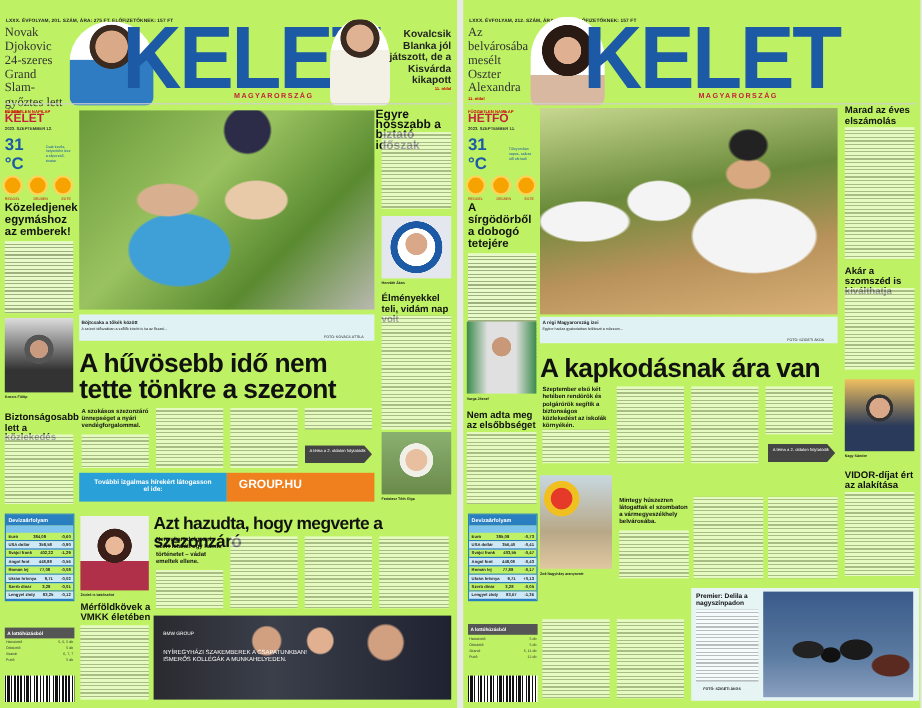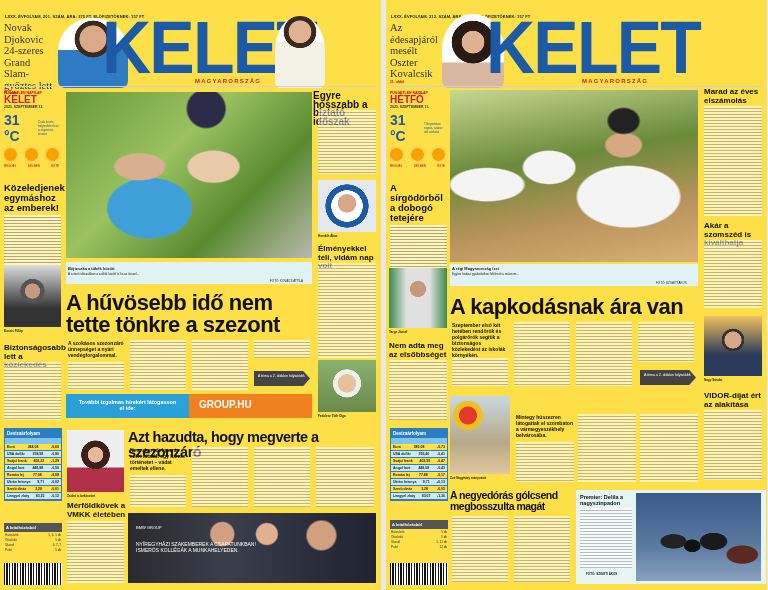--- a/index.html
+++ b/index.html
@@ -1,17 +1,17 @@
 <!DOCTYPE html>
 <html><head>
 <meta charset="utf-8">
 <style>
 *{box-sizing:border-box;margin:0;padding:0}
 html,body{width:768px;height:590px;overflow:hidden;background:#e9e9e9;font-family:"Liberation Sans",sans-serif}
-.page{position:absolute;top:0;width:381px;height:590px;background:#fde047;overflow:hidden}
+.page{position:absolute;top:0;width:381px;height:590px;background:#bef264;overflow:hidden}
 .p1{left:0}.p2{left:386px}
 .issue{position:absolute;top:14px;left:5px;font-size:4px;font-weight:bold;color:#222;letter-spacing:.1px}
 .teaserL{position:absolute;top:22px;left:4px;width:52px;font-family:"Liberation Serif",serif;font-size:10.5px;line-height:11.5px;color:#333}
 .teaserL .ref{display:block;font-family:"Liberation Sans",sans-serif;font-size:3.5px;color:#c00;font-weight:bold;line-height:5px}
 .teaserR{position:absolute;top:24px;right:5px;width:52px;text-align:right;font-size:8.5px;line-height:9.5px;font-weight:bold;color:#222}
 .teaserR .ref{display:block;font-size:3.5px;color:#c00;line-height:5px}
 .logo{position:absolute;top:15px;font-family:"Liberation Sans",sans-serif;font-weight:bold;font-size:74px;line-height:66px;color:#1d5aa6;letter-spacing:-2px;transform:scaleX(.92);transform-origin:left top}
 .p1 .logo{left:102px}
 .p2 .logo{left:100px}
 .sub{position:absolute;top:78px;font-size:6px;font-weight:bold;color:#c4223a;letter-spacing:1.2px}
@@ -25,21 +25,21 @@
 .hr{position:absolute;left:4px;right:4px;top:86px;height:1px;background:#d0d0d0}
 .leftcol{position:absolute;top:91px;left:4px;width:57px}
 .kicker{font-size:3.5px;color:#c00;font-weight:bold}
 .day{font-size:10px;font-weight:bold;color:#c4223a;line-height:10px}
 .date{font-size:3.5px;font-weight:bold;color:#333}
 .temp{font-size:14px;font-weight:bold;color:#1d5aa6;margin-top:3px;display:flex;align-items:center;gap:3px}
 .temp small{font-size:3px;color:#1d5aa6;font-weight:normal;line-height:4px;width:26px}
 .suns{display:flex;justify-content:space-between;margin-top:4px;width:55px}
 .sun{width:13px;height:13px;border-radius:50%;background:#f6a300;box-shadow:0 0 0 2px #fdd35a}
 .sunlbl{display:flex;justify-content:space-between;width:55px;font-size:3px;color:#c00;margin-top:3px}
-.h3{font-size:9.5px;font-weight:bold;color:#111;line-height:10px;margin-top:15px}
+.h3{font-size:9.5px;font-weight:bold;color:#111;line-height:10px;margin-top:1px}
 .body{margin-top:2px;height:60px;background:repeating-linear-gradient(#fff 0 2px,#8c8c8c 2px 3px);opacity:.65}
 .photo{position:absolute;overflow:hidden}
 .cap{position:absolute;font-size:4px;color:#222;font-weight:bold}
 .headline{position:absolute;font-weight:bold;color:#111;letter-spacing:-.5px}
 .txtcol{position:absolute;background:repeating-linear-gradient(#fff 0 2px,#999 2px 3px);opacity:.6}
 .lead{position:absolute;font-size:5px;font-weight:bold;color:#111;line-height:6px}
 .arrow{position:absolute;height:15px;background:#444;color:#fff;font-size:3.5px;padding:3px 4px;clip-path:polygon(0 0,88% 0,100% 50%,88% 100%,0 100%)}
 .banner{position:absolute;display:flex}
 .rates{position:absolute;left:4px;width:58px;border:1px solid #2a7fc0}
 .rates .rh{background:#2a7fc0;color:#fff;font-size:4.5px;font-weight:bold;padding:2px}
@@ -55,20 +55,21 @@
 </head>
 <body>
 
 <div class="page p1">
   <div class="issue">LXXX. ÉVFOLYAM, 201. SZÁM, ÁRA: 275 FT, ELŐFIZETŐKNEK: 157 FT</div>
   <div class="teaserL"><span>Novak Djokovic 24-szeres Grand Slam-győztes lett</span><span class="ref">11. oldal</span></div>
   <div class="face" style="left:58px;top:18px;width:70px;height:70px;background:radial-gradient(circle at 50% 30%,#d9a988 0 22%,#3a2a20 23% 30%,transparent 31%),linear-gradient(#fff 0 45%,#2f7cc3 46%)"></div>
   <div class="logo">KELET</div>
   <div class="sub">MAGYARORSZÁG</div>
   <div class="face" style="left:275px;top:16px;width:50px;height:72px;background:radial-gradient(circle at 50% 22%,#e0b294 0 18%,#3a2a20 19% 26%,transparent 27%),linear-gradient(#fff 0 35%,#f3f0e6 36%)"></div>
+  <div class="teaserR"><span>Kovalcsik Blanka jól játszott, de a Kisvárda kikapott</span><span class="ref">11. oldal</span></div>
   <div class="hr"></div>
 
   <div class="leftcol">
     <div class="kicker">FÜGGETLEN NAPILAP</div>
     <div class="day">KELET</div>
     <div class="date">2023. SZEPTEMBER 12.</div>
     <div class="temp">
         <span>31 °C</span>
         <small>Csak kevés, helyenként lesz a záporeső, zivatar</small>
       </div>
@@ -197,21 +198,21 @@
   <div class="txtcol" style="left:316px;top:447px;width:58px;height:60px"></div>
 
   <div class="photo" style="left:128px;top:513px;width:248px;height:70px;background:radial-gradient(circle at 38% 30%,#d0a080 0 7%,transparent 8%),radial-gradient(circle at 56% 30%,#e0b090 0 7%,transparent 8%),radial-gradient(circle at 78% 32%,#d0a080 0 7%,transparent 8%),linear-gradient(90deg,#2a2a30,#3a3f4a 40%,#1f2230)">
     <div style="position:absolute;left:8px;top:12px;color:#fff;font-size:4px">BMW GROUP</div>
     <div style="position:absolute;left:8px;top:28px;width:130px;color:#fff;font-size:5px;line-height:6px">NYÍREGYHÁZI SZAKEMBEREK A CSAPATUNKBAN! ISMERŐS KOLLÉGÁK A MUNKAHELYEDEN.</div>
   </div>
 </div>
 
 <div class="page p2">
   <div class="issue">LXXX. ÉVFOLYAM, 212. SZÁM, ÁRA: 275 FT, ELŐFIZETŐKNEK: 157 FT</div>
-  <div class="teaserL"><span>Az édesapjáról mesélt Oszter Kovalcsik</span><span class="ref">11. oldal</span></div>
+  <div class="teaserL"><span>Az belvárosába mesélt Oszter Alexandra</span><span class="ref">11. oldal</span></div>
   <div class="face" style="left:56px;top:14px;width:62px;height:74px;background:radial-gradient(circle at 50% 38%,#e0b092 0 20%,#2a1a14 21% 38%,transparent 39%),linear-gradient(#fff 0 65%,#d8b8a0 66%)"></div>
   <div class="logo">KELET</div>
   <div class="sub">MAGYARORSZÁG</div>
   <div class="hr"></div>
 
   <div class="leftcol">
     <div class="kicker">FÜGGETLEN NAPILAP</div>
     <div class="day">HÉTFŐ</div>
     <div class="date">2023. SZEPTEMBER 11.</div>
     <div class="temp">
@@ -325,21 +326,20 @@
   </div>
   <div class="barcode" style="top:563px"></div>
 
   <div class="photo" style="left:64px;top:396px;width:60px;height:78px;background:radial-gradient(circle at 30% 25%,#e53a2a 0 12%,#f0c020 13% 20%,transparent 21%),linear-gradient(#c8d8e0,#b8a888 60%,#e0c8a0)"></div>
   <div class="cap" style="left:64px;top:476px;font-size:3px">Zoé Nagyházy aranyozott</div>
   <div class="lead" style="left:130px;top:414px;width:58px">Mintegy húszezren látogattak el szombaton a vármegyeszékhely belvárosába.</div>
   <div class="txtcol" style="left:130px;top:442px;width:58px;height:40px"></div>
   <div class="txtcol" style="left:192px;top:414px;width:58px;height:68px"></div>
   <div class="txtcol" style="left:254px;top:414px;width:58px;height:68px"></div>
 
-  <div class="headline" style="left:64px;top:490px;width:125px;font-size:10.5px;line-height:11px">A negyedórás gólcsend megbosszulta magát</div>
   <div class="txtcol" style="left:66px;top:516px;width:56px;height:66px"></div>
   <div class="txtcol" style="left:128px;top:516px;width:56px;height:66px"></div>
 
   <div style="position:absolute;left:190px;top:490px;width:190px;height:94px;background:#e6f4f3"></div>
   <div class="sectionh" style="left:194px;top:494px;width:56px;font-size:5.5px;line-height:6px">Premier: Delila a nagyszínpadon</div>
   <div class="txtcol" style="left:194px;top:508px;width:52px;height:60px"></div>
   <div class="cap" style="left:200px;top:572px;font-size:3px">FOTÓ: SZIGETI ÁKOS</div>
   <div class="photo" style="left:250px;top:493px;width:125px;height:88px;background:radial-gradient(ellipse at 30% 55%,#222 0 10%,transparent 11%),radial-gradient(ellipse at 45% 60%,#111 0 8%,transparent 9%),radial-gradient(ellipse at 62% 55%,#1a1a1a 0 12%,transparent 13%),radial-gradient(ellipse at 85% 70%,#5a2a20 0 10%,transparent 11%),linear-gradient(#3a5a8a,#5a7aa0 60%,#8aa0c0)"></div>
 </div>
 

